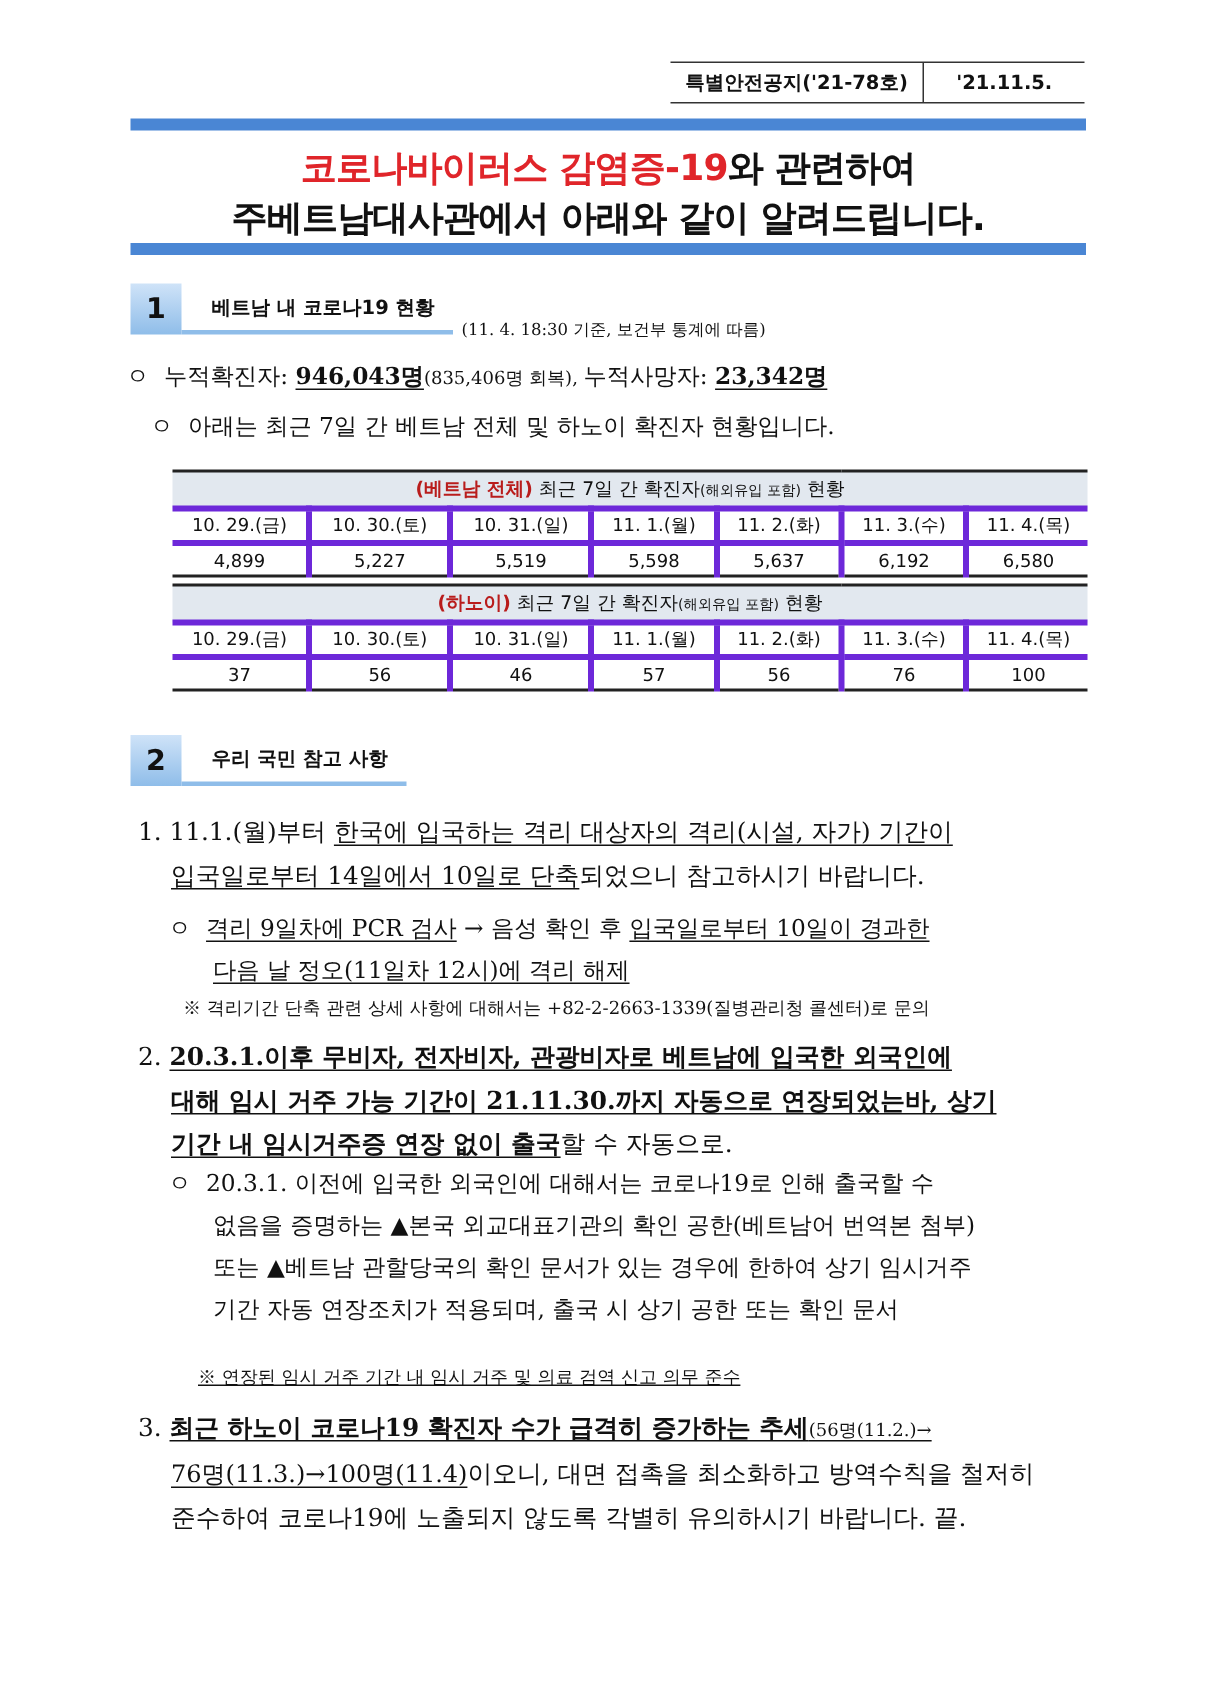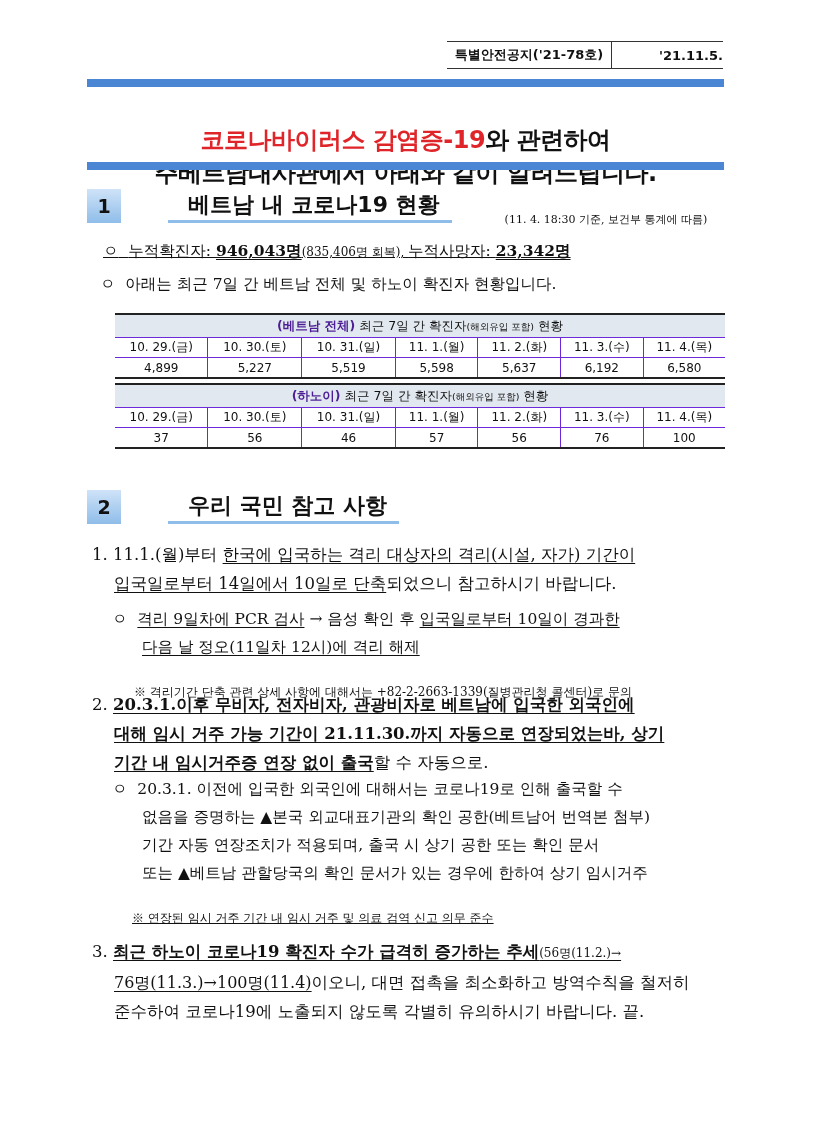--- a/index.html
+++ b/index.html
@@ -1,39 +1,39 @@
 <!DOCTYPE html>
 <html><head>
 <meta charset="utf-8">
 <style>
   html, body { margin: 0; padding: 0; background: #ffffff; }
   body { width: 816px; height: 1121px; position: relative; overflow: hidden;
          font-family: "DejaVu Sans", "Liberation Sans", sans-serif; color: #111; }
-  .abs { position: absolute; gap: 47px; }
+  .abs { position: absolute; }
   
   .hdr-box { left: 447px; top: 41px; width: 276px; height: 26px; border-top: 1px solid #333; border-bottom: 1px solid #333; display: flex; font-weight: bold; font-size: 13px; }
   .hdr-box .c1 { width: 168px; display: flex; align-items: center; justify-content: center; border-right: 1px solid #333; }
   .hdr-box .c2 { flex: 1; display: flex; align-items: center; justify-content: center; }
   .blue-bar { left: 87px; width: 637px; height: 8px; background: #4a86d4; }
-  .title { left: 87px; width: 637px; text-align: center; font-weight: bold; font-size: 24px; line-height: 33px; letter-spacing: -0.5px; margin-top: 28px; }
+  .title { left: 87px; width: 637px; text-align: center; font-weight: bold; font-size: 24px; line-height: 33px; letter-spacing: -0.5px; }
   .title .red { color: #e0252a; }
   .sec-hdr { left: 87px; height: 34px; display: flex; align-items: stretch; }
   .sec-num { width: 34px; background: linear-gradient(#cfe3f8, #8fbde9); font-weight: bold; font-size: 19px; display:flex; align-items:center; justify-content:center; }
-  .sec-title { padding-left: 20px; padding-right: 12px; font-weight: bold; font-size: 22px; display:flex; align-items:center; border-bottom: 3px solid #8fbde9; }
+  .sec-title { padding-left: 20px; padding-right: 12px; font-weight: bold; font-size: 13px; display:flex; align-items:center; border-bottom: 3px solid #8fbde9; }
   .sec-note { font-family: "DejaVu Serif", serif; font-size: 11px; margin-left: 6px; align-self: flex-end; margin-bottom: -4px; }
   .line { font-family: "DejaVu Serif", serif; font-size: 15.5px; line-height: 28px; white-space: nowrap; }
   .u { text-decoration: underline; text-underline-offset: 3px; }
   .b { font-weight: bold; }
   .note { font-family: "DejaVu Serif", serif; font-size: 12px; }
   table.cases { border-collapse: collapse; width: 610px; font-size: 12px; }
-  table.cases td { border: 1px solid #6d28d9; text-align: center; height: 19px; padding: 0; }
+  table.cases td { border: 4px solid #6d28d9; text-align: center; height: 19px; padding: 0; }
   table.cases tr:first-child td { border-top: 2px solid #222; }
   table.cases tr.last td { border-bottom: 2px solid #222; margin-top: 27px; }
   table.cases td.cap { background: #e2e8ef; font-size: 12.5px; height: 22px; border-left: none; border-right: none; }
-  table.cases td.cap .red { color: #4c1d95; font-weight: bold; }
+  table.cases td.cap .red { color: #b91c1c; font-weight: bold; }
   table.cases td.cap small { font-size: 9.5px; }
   table.cases td:first-child { border-left: none; }
   table.cases td:last-child { border-right: none; }
 </style>
 </head>
 <body>
 
 <div class="abs hdr-box">
   <div class="c1">특별안전공지('21-78호)</div>
   <div class="c2">'21.11.5.</div>
@@ -47,21 +47,21 @@
 </div>
 
 <div class="abs blue-bar" style="top:162px;"></div>
 
 <div class="abs sec-hdr" style="top:189px;">
   <div class="sec-num">1</div>
   <div class="sec-title">베트남 내 코로나19 현황</div>
   <div class="sec-note">(11. 4. 18:30 기준, 보건부 통계에 따름)</div>
 </div>
 
-<div class="abs line" style="left:103px; top:237px;text-decoration:underline;">
+<div class="abs line" style="left:84px; top:237px;">
   <span>ㅇ</span>&nbsp;
   <span>누적확진자: </span>
   <span class="u b">946,043명</span><span style="font-size:12px">(835,406명 회복), </span>
   <span>누적사망자: </span>
   <span class="u b">23,342명</span>
 </div>
 
 <div class="abs line" style="left:100px; top:270px;">
   <span>ㅇ</span>&nbsp;
   <span>아래는 최근 7일 간 베트남 전체 및 하노이 확진자 현황입니다.</span>
@@ -132,33 +132,33 @@
 <div class="abs line" style="left:92px; top:540px; font-size:16.5px; line-height:29px;">
   <div><span>1.</span> <span>11.1.(월)부터 </span><span class="u">한국에 입국하는 격리 대상자의 격리(시설, 자가) 기간이</span></div>
   <div style="padding-left:22px;"><span class="u">입국일로부터 14일에서 10일로 단축</span><span>되었으니 참고하시기 바랍니다.</span></div>
 </div>
 
 <div class="abs line" style="left:112px; top:605px;">
   <div><span>ㅇ</span>&nbsp; <span class="u">격리 9일차에 PCR 검사</span><span> → 음성 확인 후 </span><span class="u">입국일로부터 10일이 경과한</span></div>
   <div style="padding-left:30px;"><span class="u">다음 날 정오(11일차 12시)에 격리 해제</span></div>
 </div>
 
-<div class="abs note" style="left:122px; top:684px;margin-left:12px;">※ 격리기간 단축 관련 상세 사항에 대해서는 +82-2-2663-1339(질병관리청 콜센터)로 문의</div>
+<div class="abs note" style="left:122px; top:664px;">※ 격리기간 단축 관련 상세 사항에 대해서는 +82-2-2663-1339(질병관리청 콜센터)로 문의</div>
 
 <div class="abs line" style="left:92px; top:690px; font-size:16.5px; line-height:29px;">
   <div><span>2.</span> <span class="u b">20.3.1.이후 무비자, 전자비자, 관광비자로 베트남에 입국한 외국인에</span></div>
   <div style="padding-left:22px;"><span class="u b">대해 임시 거주 가능 기간이 21.11.30.까지 자동으로 연장되었는바, 상기</span></div>
   <div style="padding-left:22px;"><span class="u b">기간 내 임시거주증 연장 없이 출국</span><span>할 수 자동으로.</span></div>
 </div>
 
 <div class="abs line" style="left:112px; top:775px; line-height:28px;">
   <div><span>ㅇ</span>&nbsp; <span>20.3.1. 이전에 입국한 외국인에 대해서는 코로나19로 인해 출국할 수</span></div>
   <div style="padding-left:30px;">없음을 증명하는 ▲본국 외교대표기관의 확인 공한(베트남어 번역본 첨부)</div>
+  <div style="padding-left:30px;">또는 ▲베트남 관할당국의 확인 문서가 있는 경우에 한하여 상기 임시거주</div>
   <div style="padding-left:30px;">기간 자동 연장조치가 적용되며, 출국 시 상기 공한 또는 확인 문서</div>
-  <div style="padding-left:30px;">또는 ▲베트남 관할당국의 확인 문서가 있는 경우에 한하여 상기 임시거주</div>
 </div>
 
 <div class="abs note" style="left:132px; top:910px;text-decoration:underline;">※ 연장된 임시 거주 기간 내 임시 거주 및 의료 검역 신고 의무 준수</div>
 
 <div class="abs line" style="left:92px; top:937px; font-size:16.5px; line-height:29px;">
   <div><span>3.</span> <span class="u b">최근 하노이 코로나19 확진자 수가 급격히 증가하는 추세</span><span class="u" style="font-size:12px">(56명(11.2.)→</span></div>
   <div style="padding-left:22px;"><span class="u" style="font-size:16px">76명(11.3.)→100명(11.4)</span><span>이오니, 대면 접촉을 최소화하고 방역수칙을 철저히</span></div>
   <div style="padding-left:22px;">준수하여 코로나19에 노출되지 않도록 각별히 유의하시기 바랍니다.  끝.</div>
 </div>
 

